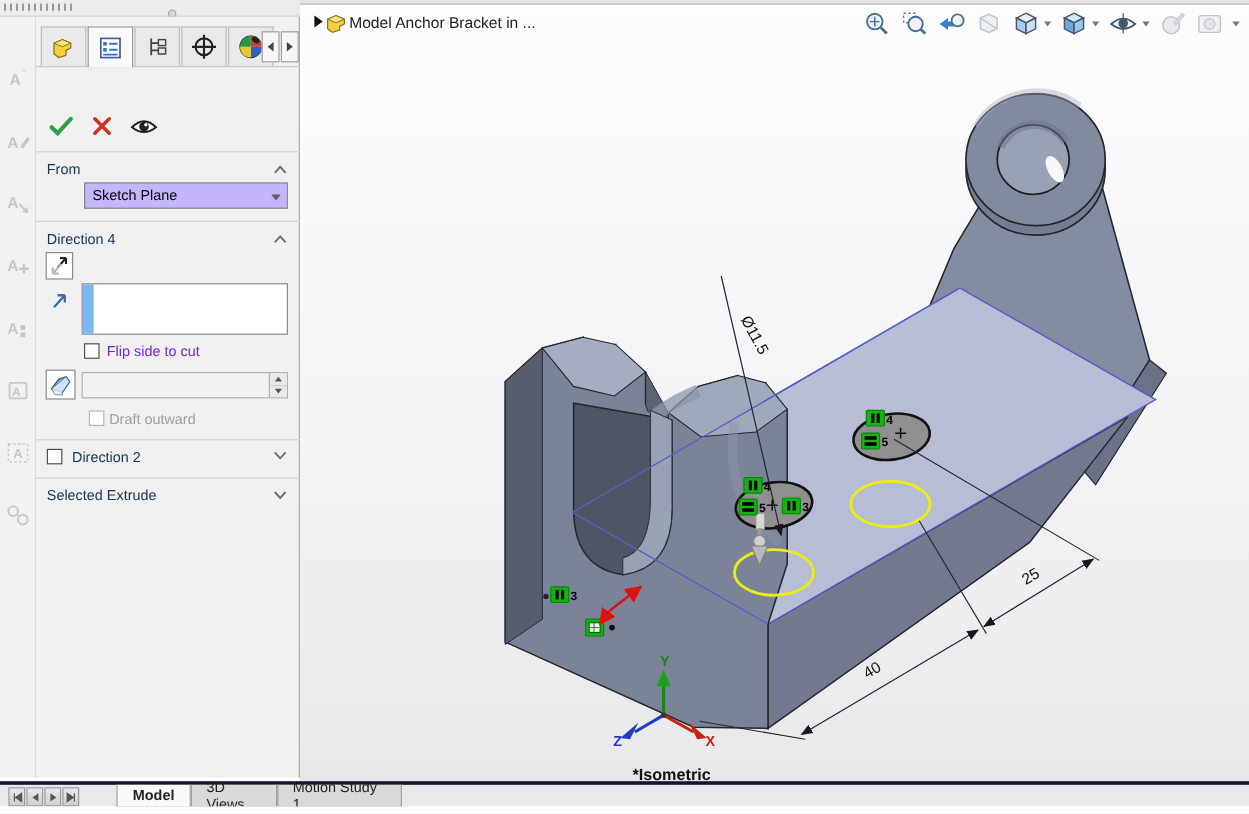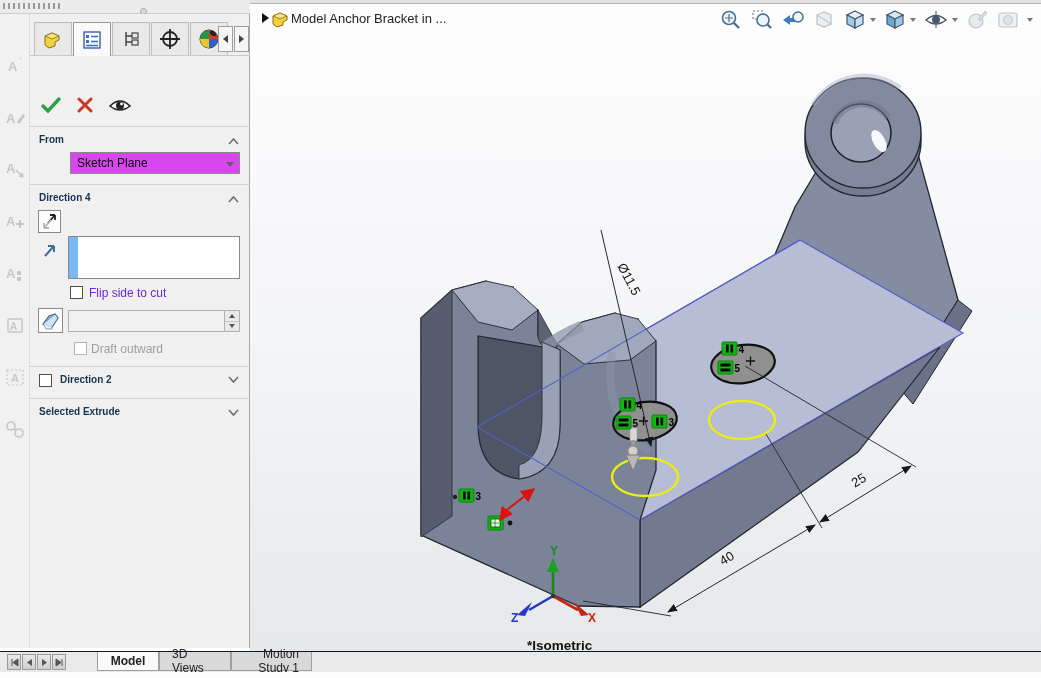--- a/index.html
+++ b/index.html
@@ -36,25 +36,25 @@
   .tri-right { width:0; height:0; border-top:4px solid transparent; border-bottom:4px solid transparent; border-left:5px solid #444; }
 
   .pm-header { position:absolute; left:8px; top:50px; width:204px; height:22px; display:flex; align-items:center; }
   .pm-title { font-weight:bold; font-size:13px; margin-left:7px; color:#000; }
   .pm-help { position:absolute; right:2px; top:1px; width:17px; height:17px; border-radius:50%;
     border:2px solid #3d76ae; color:#3d76ae; font-weight:bold; font-size:12px;
     display:flex; align-items:center; justify-content:center; }
   .pm-actions { position:absolute; left:10px; top:80px; height:22px; display:flex; gap:14px; align-items:center; }
 
   .pm-sep { position:absolute; left:0; width:220px; height:1px; background:#d2d2d2; }
-  .grp-label { position:absolute; left:9px; font-weight:bold; color:#17334f; font-size:10px; }
+  .grp-label { position:absolute; left:9px; font-weight:normal; color:#17334f; font-size:12px; }
   .chev { position:absolute; right:10px; width:11px; height:7px; }
   .chev svg { display:block; }
 
-  .combo { position:absolute; height:22px; background:#d946ef; border:1px solid #8a8a8a;
+  .combo { position:absolute; height:22px; background:#c4b5fd; border:1px solid #8a8a8a;
     display:flex; align-items:center; padding-left:6px; font-size:12px; color:#000; }
   .combo .cbx-arrow { position:absolute; right:5px; top:9px; width:0; height:0;
     border-left:4px solid transparent; border-right:4px solid transparent; border-top:5px solid #606060; }
 
   .sel-box { position:absolute; background:#fff; border:1px solid #8a8a8a; }
   .sel-strip { position:absolute; left:0; top:0; bottom:0; width:9px; }
 
   .checkbox { position:absolute; width:13px; height:13px; background:#fff; border:1px solid #4f4f4f; }
   .checkbox.disabled { border-color:#b5b5b5; }
   .cb-label { position:absolute; font-size:12px; color:#6d28d9; }
@@ -85,21 +85,21 @@
     border-left:7px solid #111; }
   .headsup { position:absolute; right:8px; top:3px; display:flex; align-items:center; gap:5px; }
   .hu-item { display:flex; align-items:center; gap:2px; padding:1px; }
   .hu-caret { width:0; height:0; border-left:3.5px solid transparent; border-right:3.5px solid transparent;
     border-top:4px solid #777; margin-left:1px; }
   .dis { opacity:.35; }
   .scene-svg { position:absolute; left:0; top:0; }
 
   
   .bottom-bar { position:absolute; left:0; top:651px; width:1041px; height:21px;
-    background:#e9e9e9; border-top:1px solid #0f172a; }
+    background:#e9e9e9; border-top:3px solid #0f172a; }
   .nav-btns { position:absolute; left:7px; top:2px; display:flex; }
   .nav-btn { width:14px; height:16px; background:linear-gradient(#e9e9e9,#cfcfcf); border:1px solid #9a9a9a;
     margin-right:1px; display:flex; align-items:center; justify-content:center; }
   .sheet-tab { position:absolute; top:0; height:19px; display:flex; align-items:center; justify-content:center;
     background:#d9d9d9; border:1px solid #9f9f9f; border-top:none; font-size:12px; color:#222; padding:0 12px; }
   .sheet-tab.active { background:#fafafa; font-weight:bold; }
   .bottom-white { position:absolute; left:0; top:672px; width:1041px; height:6px; background:#fcfcfc; }
 </style>
 </head>
 <body>
@@ -545,17 +545,17 @@
           </svg>
       </div>
       <div class="nav-btn">
         <svg width="9" height="9">
             <path d="M7,1 v7 M1,1 L6,4.5 L1,8 Z" stroke="#555" fill="#555" stroke-width="1"></path>
           </svg>
       </div>
     </div>
     <div class="sheet-tab active" style="left:97px; width:62px;">Model</div>
     <div class="sheet-tab" style="left:159px; width:72px;">3D Views</div>
-    <div class="sheet-tab" style="left:231px; width:81px;text-align:right;">Motion Study 1</div>
+    <div class="sheet-tab" style="left:231px; width:104px;">Motion Study 1</div>
   </div>
   <div class="bottom-white"></div>
 
 </div>
 
 </body></html>

